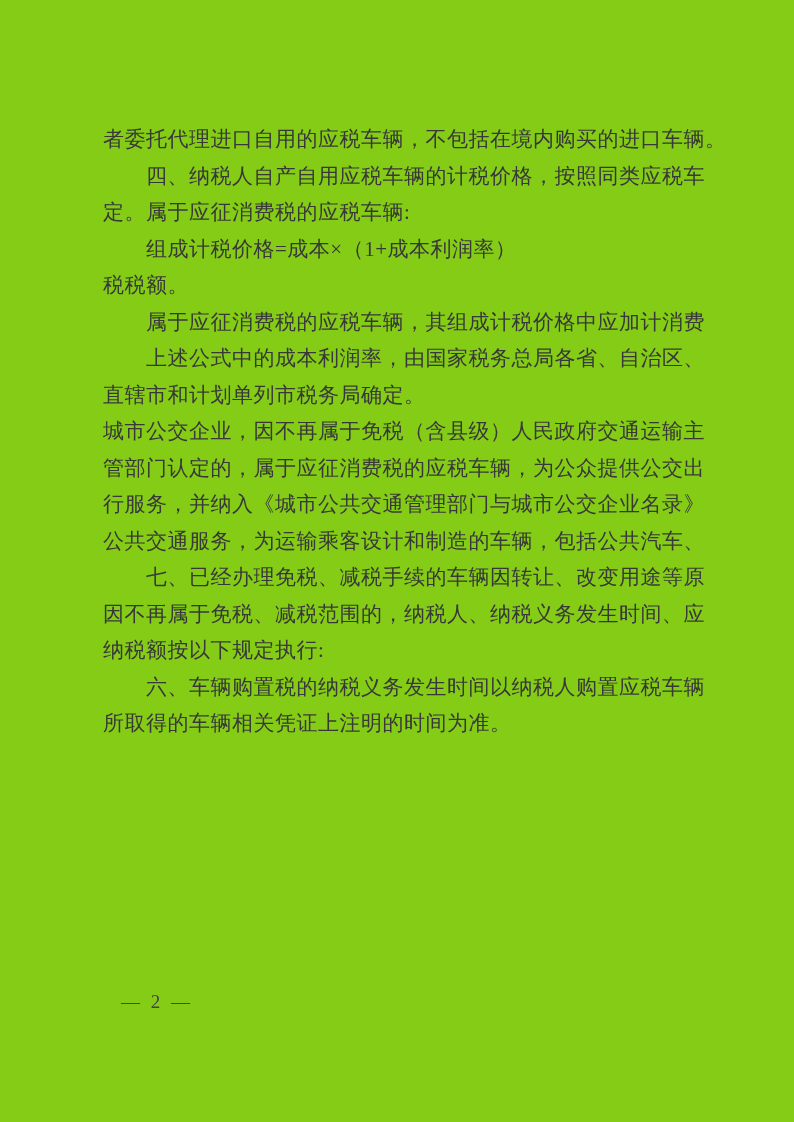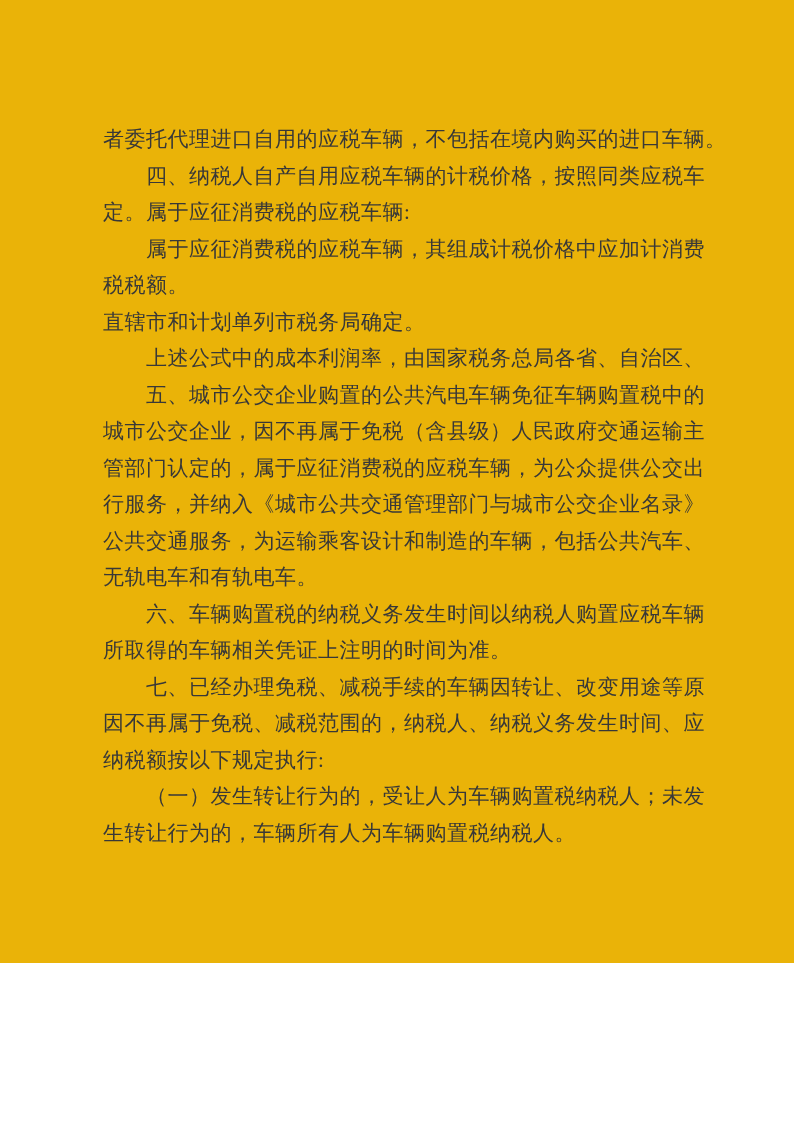--- a/index.html
+++ b/index.html
@@ -3,22 +3,22 @@
 <meta charset="utf-8">
 <style>
   html, body {
     margin: 0;
     padding: 0;
     background: #ffffff;
   }
   .page {
     position: relative;
     width: 794px;
-    height: 963px;
-    background: #eab308;
+    height: 1122px;
+    background: #84cc16;
     overflow: hidden;
     font-family: "Liberation Serif", "DejaVu Serif", serif;
   }
   .text-block {
     position: absolute;
     left: 103px;
     top: 121px;
     width: 610px;
     color: #383838;
     font-size: 21px;
@@ -55,43 +55,40 @@
 <div class="page">
   <div class="text-block">
       <div class="para">
         <div class="line">者委托代理进口自用的应税车辆，不包括在境内购买的进口车辆。</div>
       </div>
       <div class="para">
         <div class="line indent">四、纳税人自产自用应税车辆的计税价格，按照同类应税车</div>
         <div class="line">定。属于应征消费税的应税车辆:</div>
       </div>
       <div class="para">
-        <div class="line indent">属于应征消费税的应税车辆，其组成计税价格中应加计消费</div>
-        <div class="line">税税额。</div>
+        <div class="line indent">组成计税价格=成本×（1+成本利润率）</div>
       </div>
       <div class="para">
-        <div class="line">直辖市和计划单列市税务局确定。</div>
-        <div class="line indent">上述公式中的成本利润率，由国家税务总局各省、自治区、</div>
+        <div class="line">税税额。</div>
+        <div class="line indent">属于应征消费税的应税车辆，其组成计税价格中应加计消费</div>
       </div>
       <div class="para">
-        <div class="line indent">五、城市公交企业购置的公共汽电车辆免征车辆购置税中的</div>
+        <div class="line indent">上述公式中的成本利润率，由国家税务总局各省、自治区、</div>
+        <div class="line">直辖市和计划单列市税务局确定。</div>
+      </div>
+      <div class="para">
         <div class="line">城市公交企业，因不再属于免税（含县级）人民政府交通运输主</div>
         <div class="line">管部门认定的，属于应征消费税的应税车辆，为公众提供公交出</div>
         <div class="line">行服务，并纳入《城市公共交通管理部门与城市公交企业名录》</div>
         <div class="line">公共交通服务，为运输乘客设计和制造的车辆，包括公共汽车、</div>
-        <div class="line">无轨电车和有轨电车。</div>
-      </div>
-      <div class="para">
-        <div class="line indent">六、车辆购置税的纳税义务发生时间以纳税人购置应税车辆</div>
-        <div class="line">所取得的车辆相关凭证上注明的时间为准。</div>
       </div>
       <div class="para">
         <div class="line indent">七、已经办理免税、减税手续的车辆因转让、改变用途等原</div>
         <div class="line">因不再属于免税、减税范围的，纳税人、纳税义务发生时间、应</div>
         <div class="line">纳税额按以下规定执行:</div>
       </div>
       <div class="para">
-        <div class="line indent">（一）发生转让行为的，受让人为车辆购置税纳税人；未发</div>
-        <div class="line">生转让行为的，车辆所有人为车辆购置税纳税人。</div>
+        <div class="line indent">六、车辆购置税的纳税义务发生时间以纳税人购置应税车辆</div>
+        <div class="line">所取得的车辆相关凭证上注明的时间为准。</div>
       </div>
     </div>
   <div class="page-number">— 2 —</div>
 </div>
 
 </body></html>

